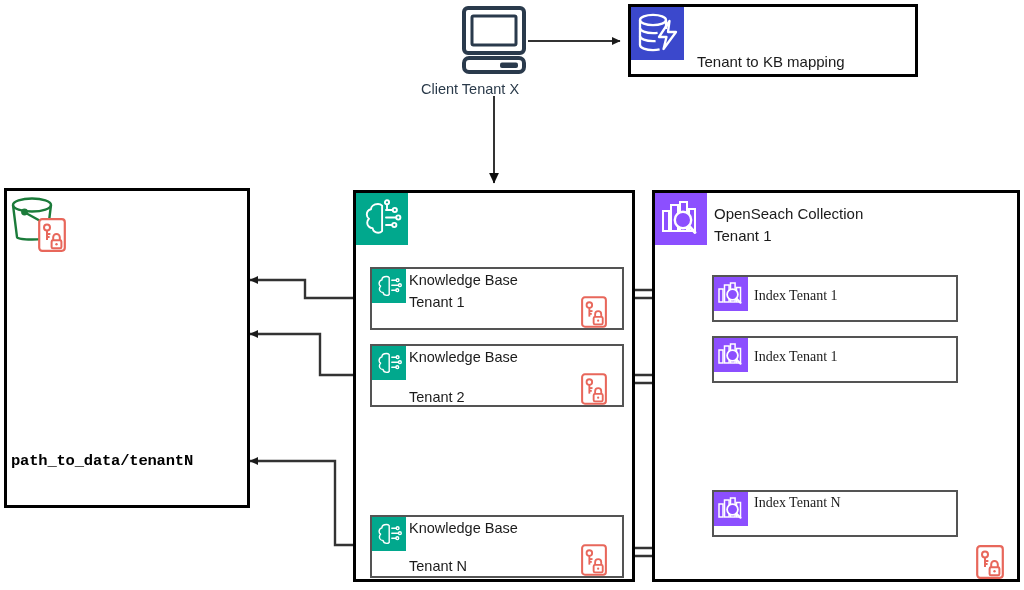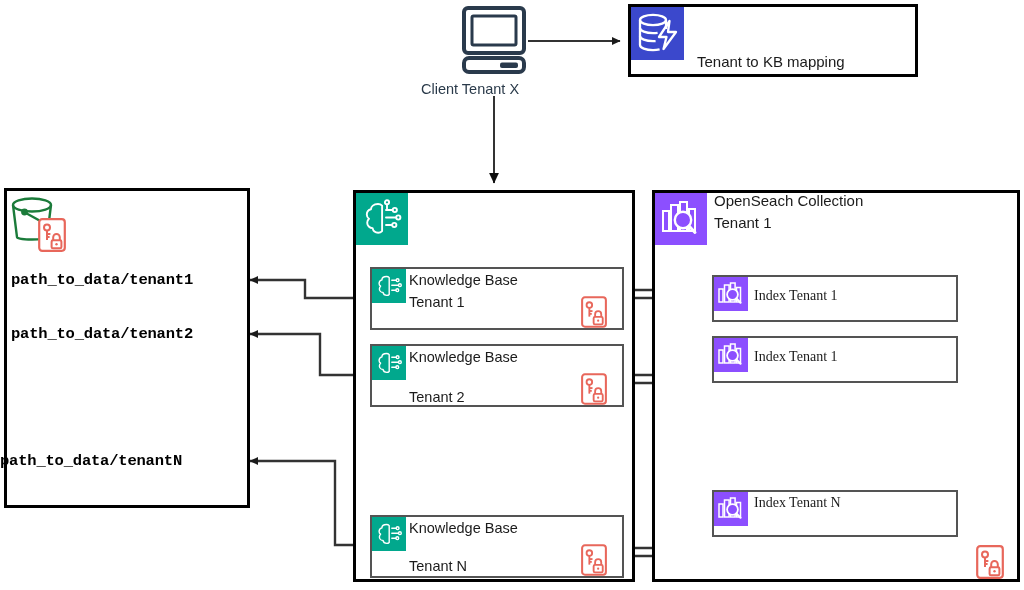--- a/index.html
+++ b/index.html
@@ -113,23 +113,21 @@
         <path d="M9,16 h3.4"></path>
         <path d="M9,19 h2.6"></path>
       </g>
       <g stroke="#E8675B" stroke-width="2" fill="none">
         <path d="M15.2,22.5 v-3.2 a3.3,3.3 0 0 1 6.6,0 v3.2"></path>
       </g>
       <rect x="13.6" y="22.3" width="9.8" height="8" rx="1.4" fill="none" stroke="#E8675B" stroke-width="2"></rect>
       <circle cx="18.5" cy="26.3" r="1.2" fill="#E8675B"></circle>
     </svg>
   </div>
-  <div class="lbl lbl-mono" style="left:11px;top:271px;">path_to_data/tenant1</div>
-  <div class="lbl lbl-mono" style="left:11px;top:325px;">path_to_data/tenant2</div>
-  <div class="lbl lbl-mono" style="left:0;top:452px;">path_to_data/tenantN</div>
+  <div class="lbl lbl-mono" style="left:11px;top:452px;">path_to_data/tenantN</div>
 
   <div class="box box-thick" style="left:353px;top:190px;width:282px;height:392px;"></div>
   <div class="tile" style="left:356px;top:193px;width:52px;height:52px;">
     <svg viewBox="0 0 52 52">
       <rect width="52" height="52" fill="#01A88D"></rect>
       <g fill="none" stroke="#ffffff" stroke-width="1.9" stroke-linecap="round" stroke-linejoin="round">
         <path d="M22,11 c-4.5,0 -7,2.6 -7,5.2 c-2.6,0.6 -4.2,2.8 -4.2,5.3 c0,1.8 0.9,3.4 2.2,4.3
                  c-1.1,1 -1.8,2.4 -1.8,4 c0,2.9 2.4,5.3 5.4,5.3 c0.5,2.6 2.8,4.6 5.6,4.6
                  c1.6,0 2.9,-0.6 3.9,-1.6 V12.6 c-1,-1 -2.4,-1.6 -4.1,-1.6 z"></path>
         <path d="M30,17 h6.5"></path>
@@ -259,21 +257,21 @@
       <g fill="none" stroke="#ffffff" stroke-width="2">
         <rect x="8" y="18" width="6" height="20"></rect>
         <rect x="16" y="12" width="7" height="26"></rect>
         <rect x="25" y="9" width="7" height="29"></rect>
         <rect x="34" y="16" width="6" height="22"></rect>
       </g>
       <circle cx="28" cy="27" r="8.2" fill="#8C4FFF" stroke="#ffffff" stroke-width="2.4"></circle>
       <path d="M34,33 L40,39.5" stroke="#ffffff" stroke-width="3" stroke-linecap="round"></path>
     </svg>
   </div>
-  <div class="lbl lbl-title two-line" style="left:714px;top:192px;font-size:15px;">
+  <div class="lbl lbl-title two-line" style="left:714px;top:205px;font-size:15px;">
     <span>OpenSeach Collection</span>
     <span style="margin-top:3px;">Tenant 1</span>
   </div>
 
   <div class="box box-thin" style="left:712px;top:275px;width:246px;height:47px;"></div>
   <div class="tile" style="left:714px;top:277px;width:34px;height:34px;">
     <svg viewBox="0 0 34 34">
         <rect width="34" height="34" fill="#8C4FFF"></rect>
       <g fill="none" stroke="#ffffff" stroke-width="1.5">
         <rect x="5" y="12" width="4" height="13"></rect>

